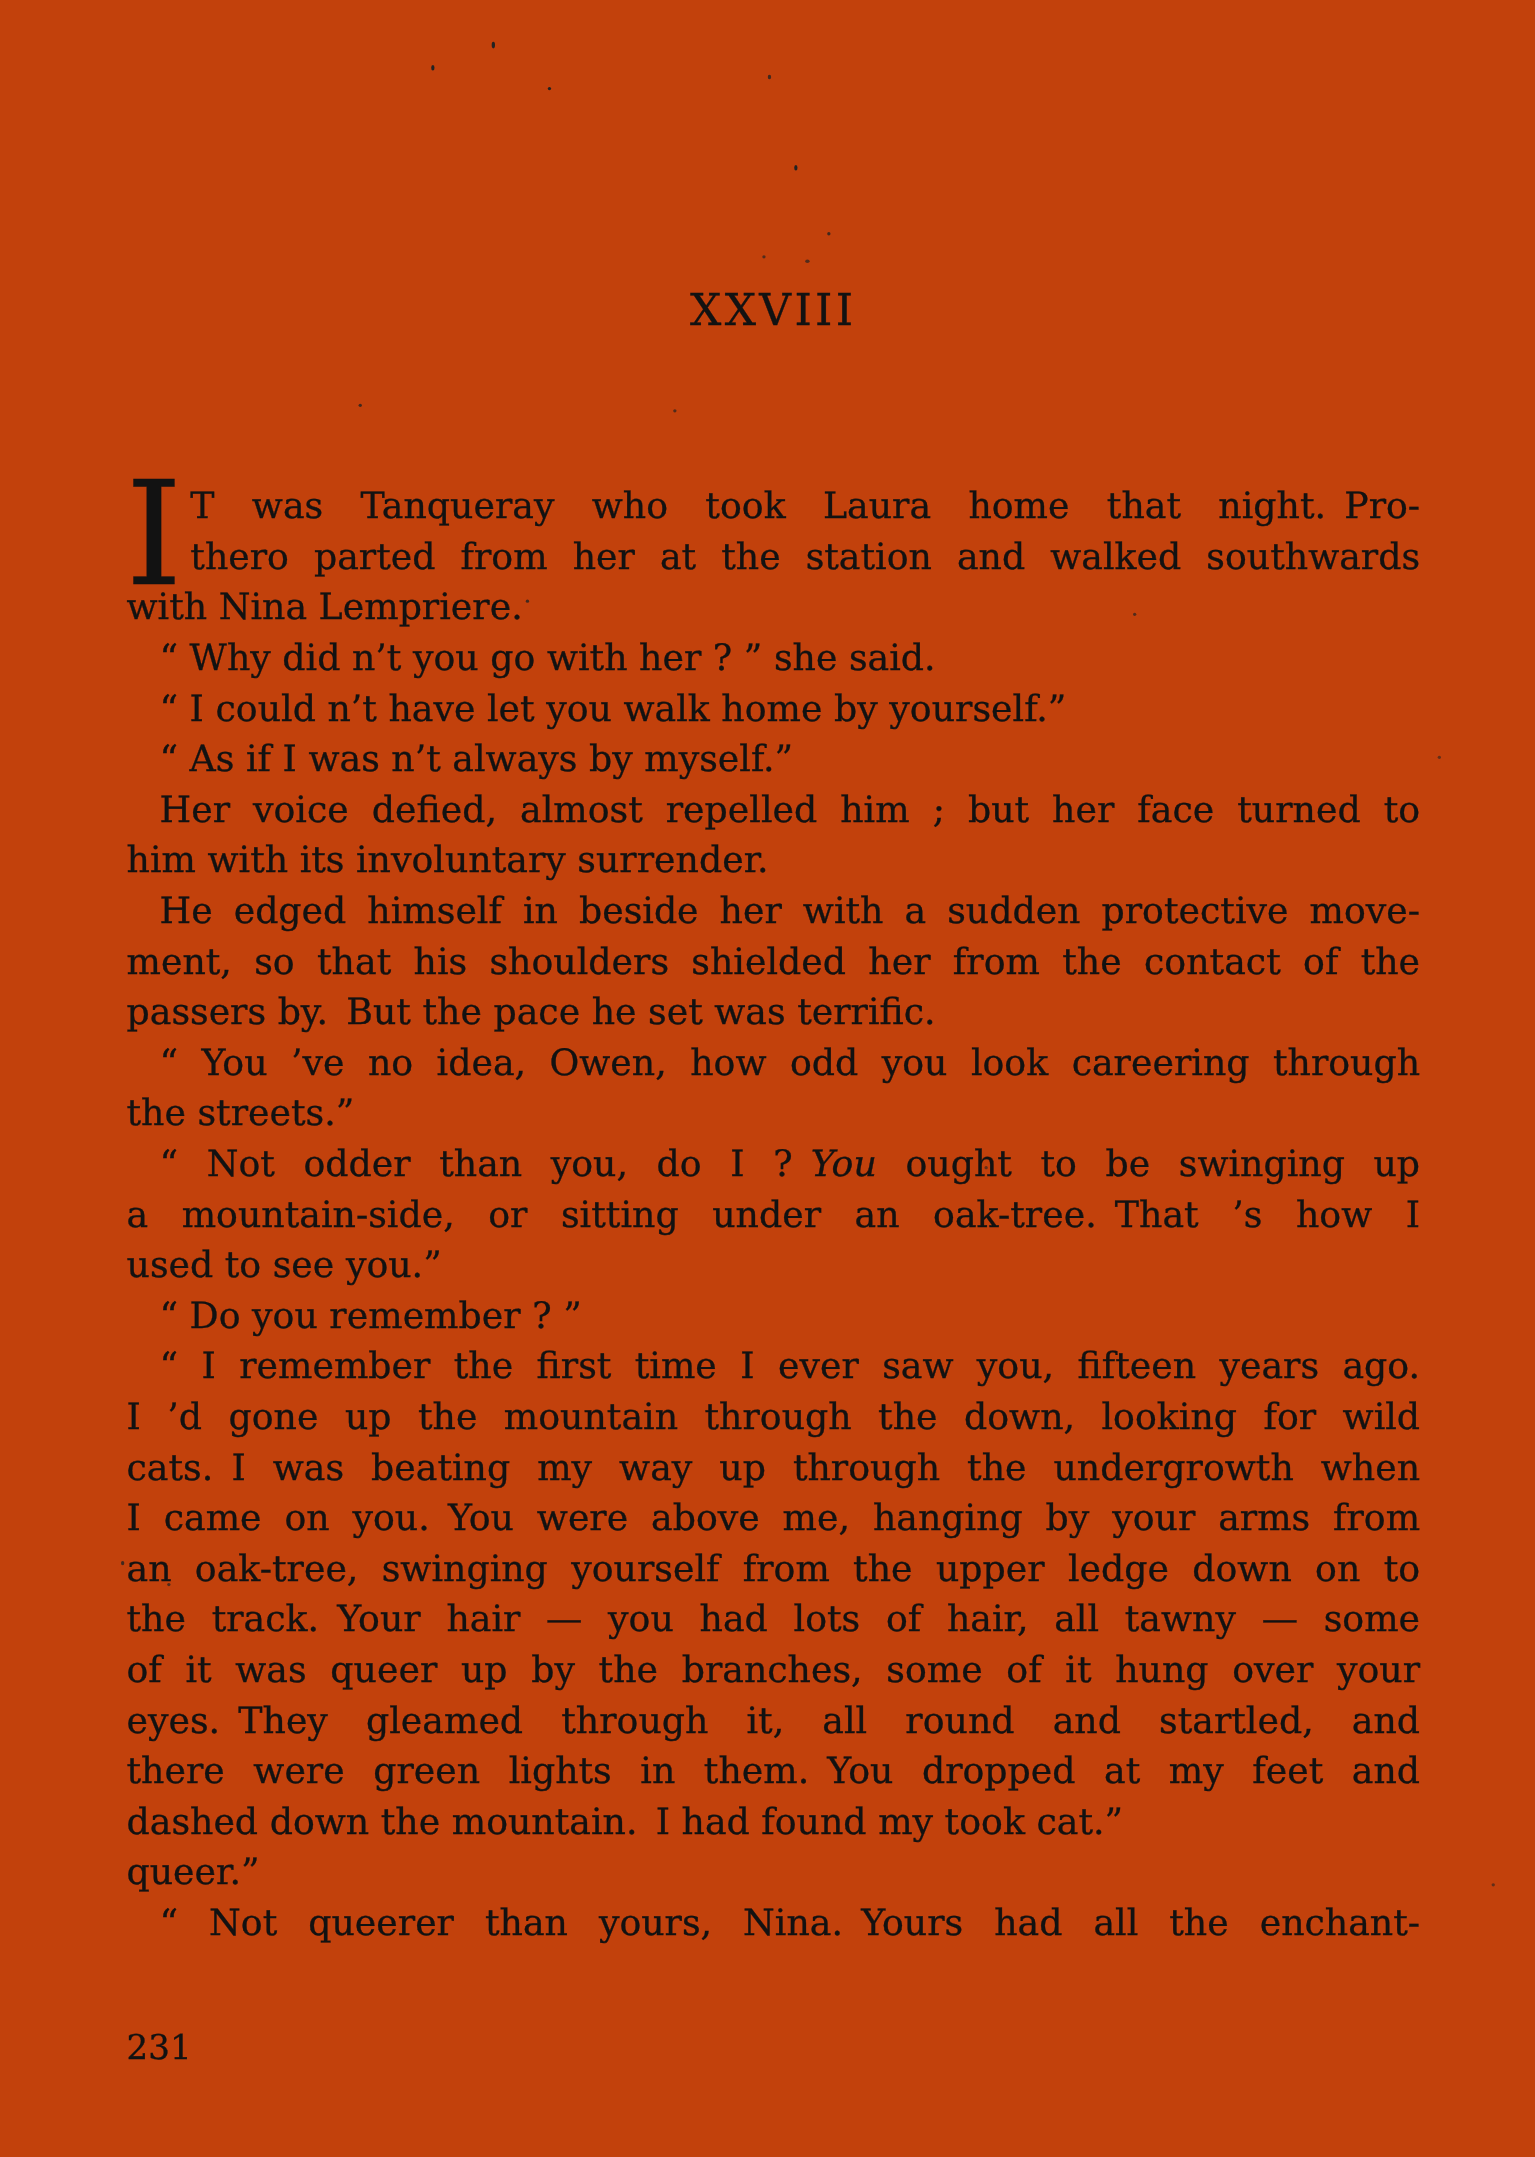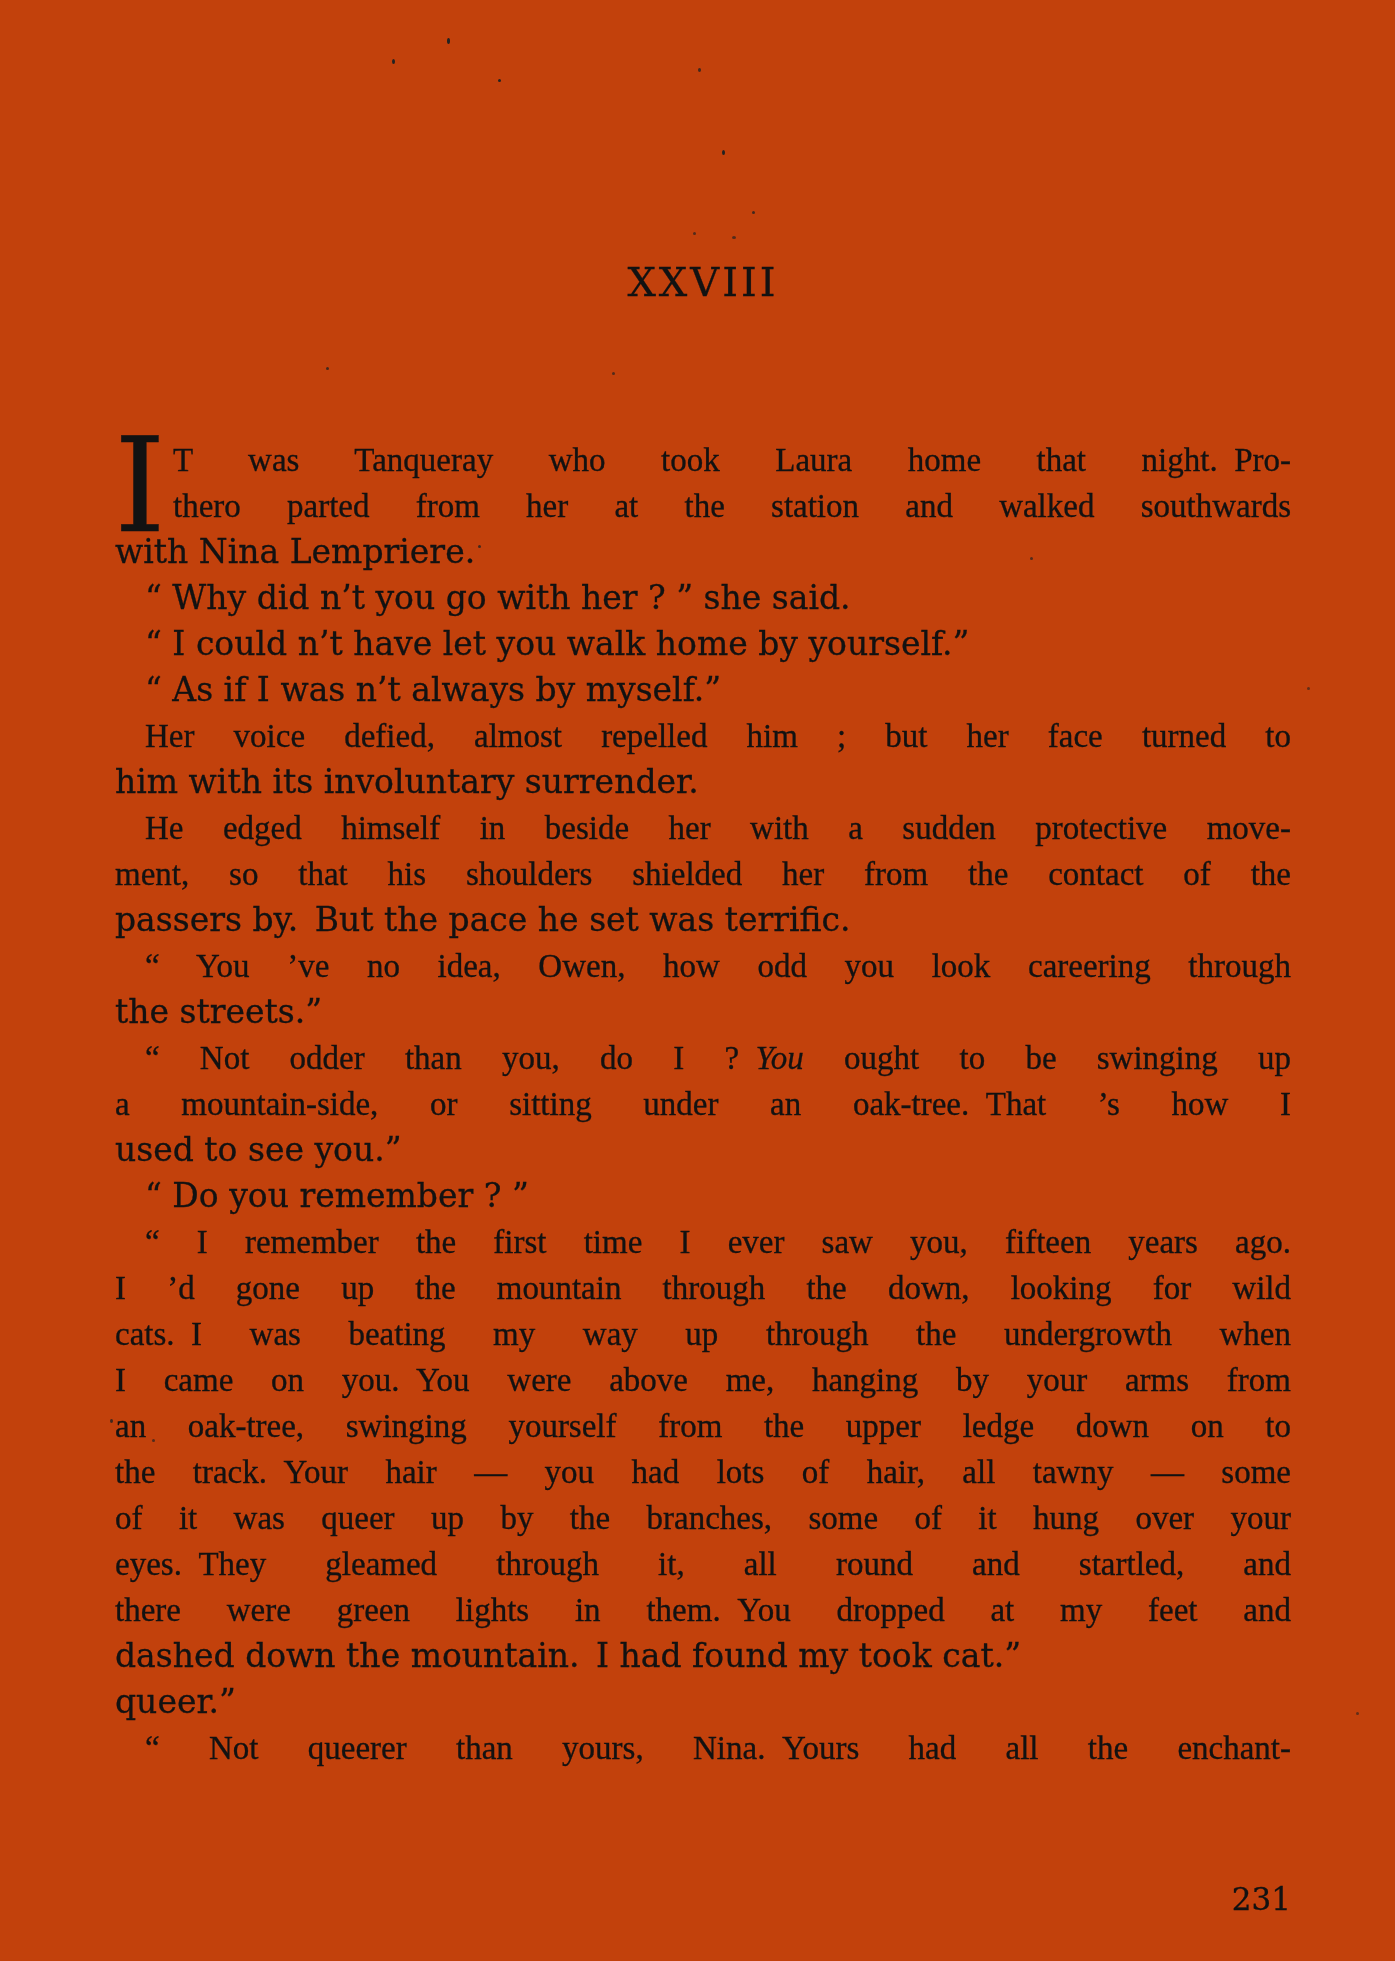--- a/index.html
+++ b/index.html
@@ -32,41 +32,40 @@
     left: 115px;
     width: 1176px;
     font-size: 33px;
     line-height: 46px;
   }
   .para { margin: 0; }
   .line {
     height: 46px;
     text-align: left;
   }
-  .jf { text-align: justify; text-align-last: justify; font-family: Liberation Serif, serif; }
+  .jf { text-align: justify; text-align-last: justify; }
   .ind { padding-left: 30px; }
   .pdc { padding-left: 58px; }
   .em { font-style: italic; }
   .dropcap {
     position: absolute;
     top: 420px;
     left: 114px;
     font-size: 131px;
     line-height: 1;
     font-weight: normal;
   }
   .folio {
     position: absolute;
     top: 1845px;
     left: 115px;
     width: 1176px;
-    text-align: right;
+    text-align: left;
     font-size: 31px;
     line-height: 34px;
-    margin-top: 37px;
   }
   .speck {
     position: absolute;
     background: #222;
     border-radius: 50%;
   }
   .s1 { left: 447px; top: 38px;  width: 3px; height: 6px; }
   .s2 { left: 392px; top: 59px;  width: 3px; height: 5px; }
   .s3 { left: 498px; top: 79px;  width: 3px; height: 3px; }
   .s4 { left: 698px; top: 68px;  width: 3px; height: 4px; opacity: .8; }

